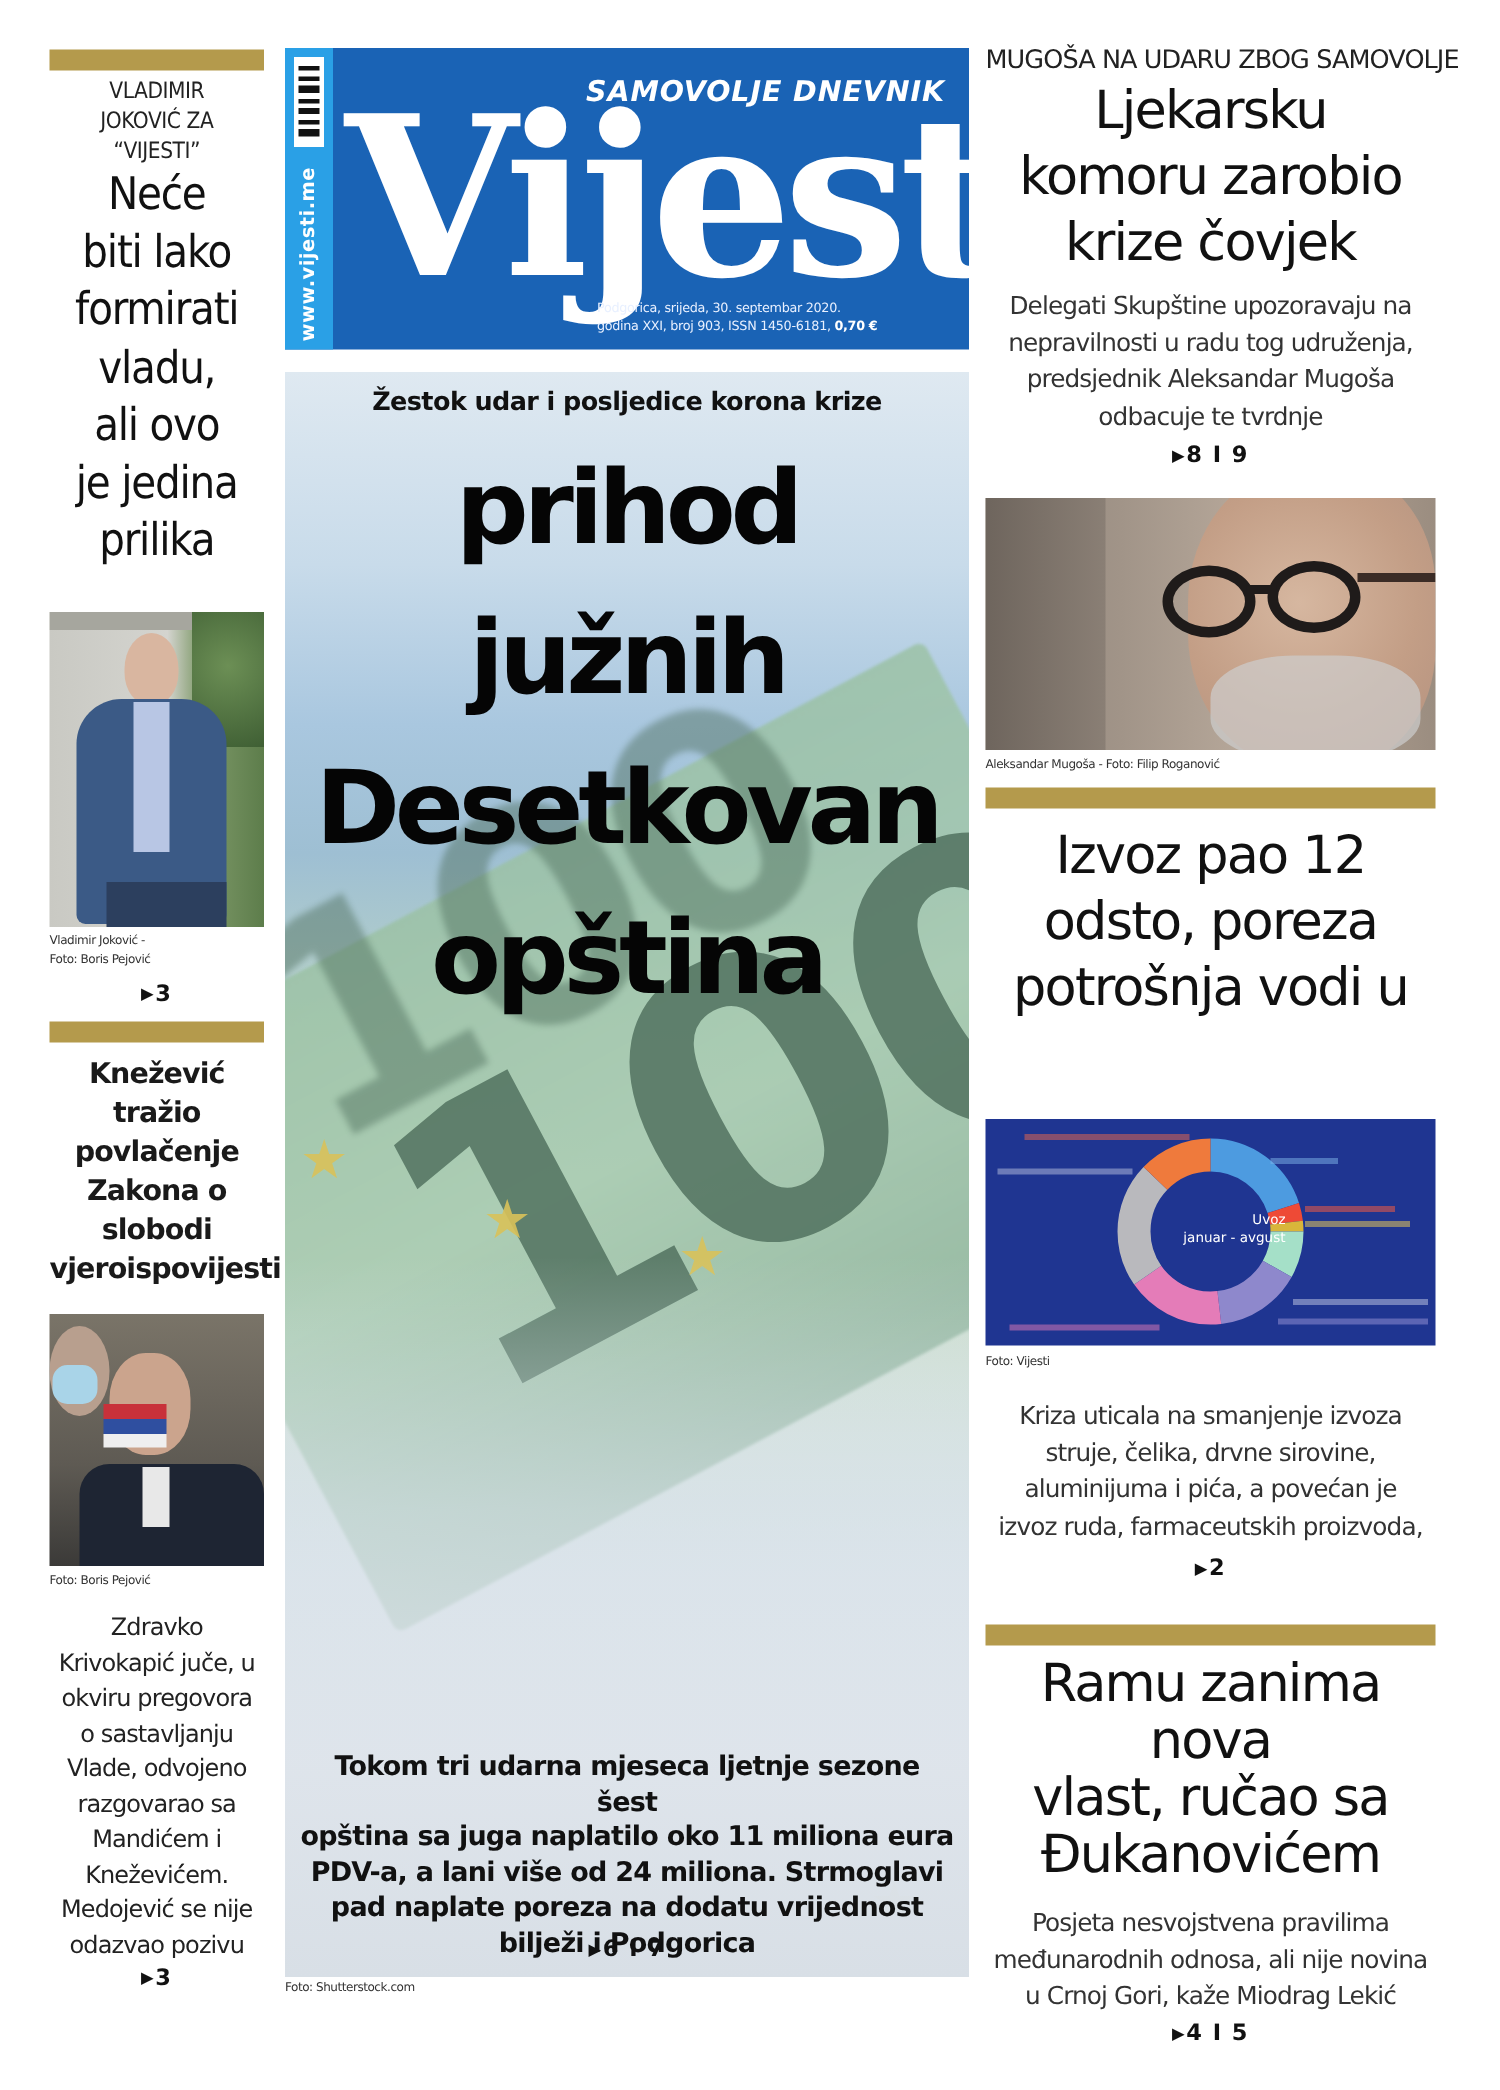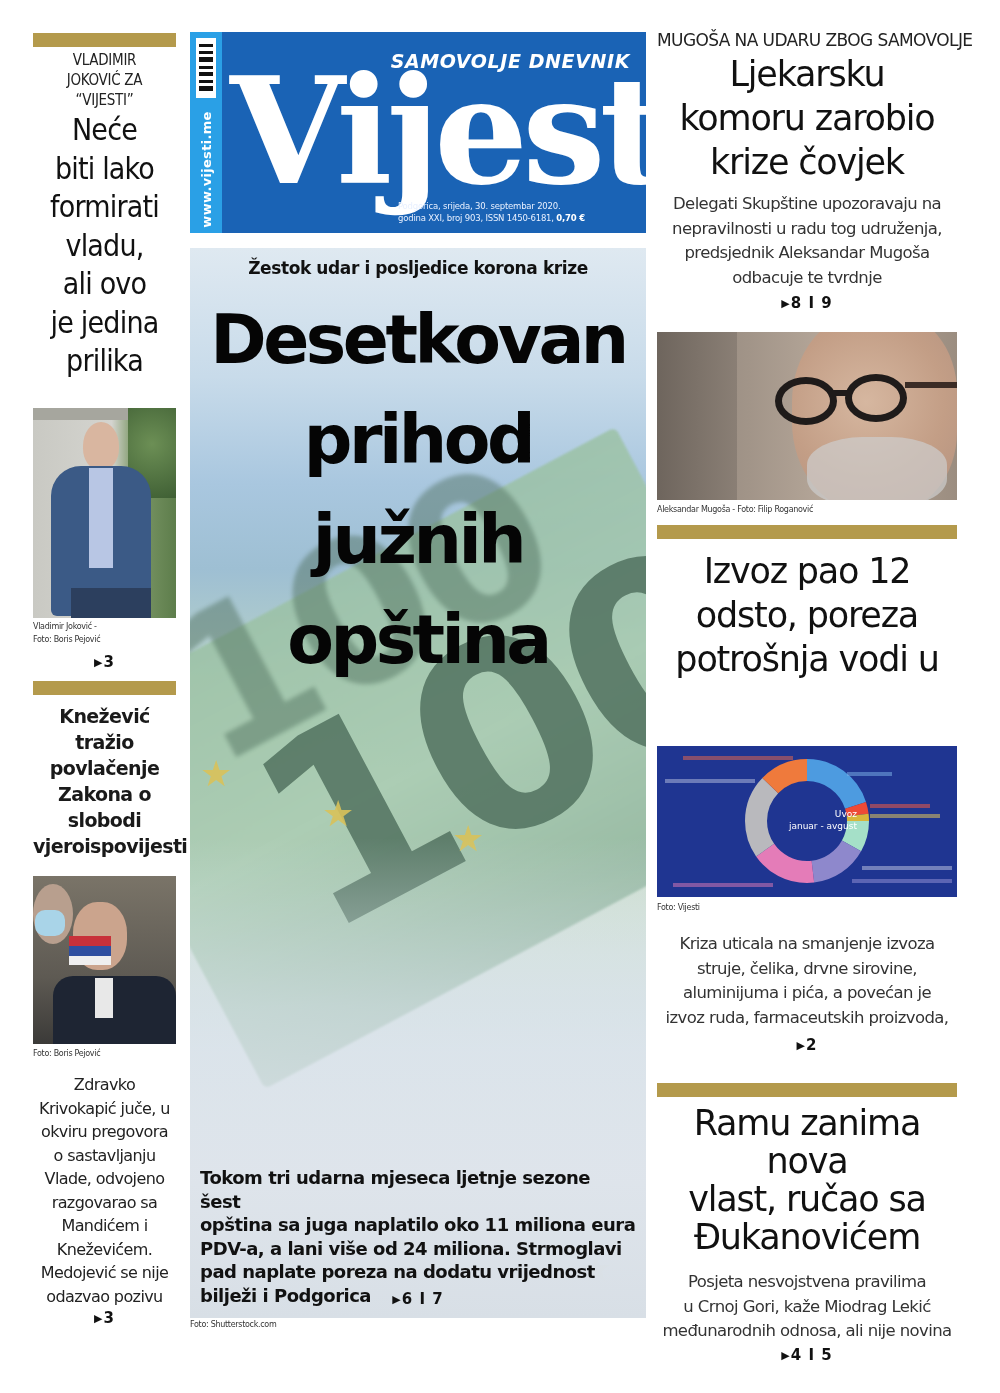--- a/index.html
+++ b/index.html
@@ -39,21 +39,21 @@
   .bill { position: absolute; left: -60px; top: 300px; width: 620px; height: 420px; transform: rotate(-28deg); transform-origin: center;
           background: linear-gradient(180deg, #9cc2a6 0%, #a8cbb0 50%, #8fb49c 100%); opacity: 0.85; border-radius: 6px; filter: blur(1px); }
   .bill-num { position: absolute; font-family: "DejaVu Sans", sans-serif; font-weight: bold; color: #4d6d5b; opacity: 0.8; }
   .bill-num.n1 { left: 60px; top: 340px; font-size: 260px; transform: rotate(-28deg); letter-spacing: -12px; }
   .bill-num.n2 { left: -30px; top: 250px; font-size: 200px; transform: rotate(-28deg); letter-spacing: -8px; opacity: 0.45; filter: blur(2px); }
   .star { position: absolute; color: #d9c25a; font-size: 36px; opacity: 0.9; }
   .lead-blur { position: absolute; left: 0; right: 0; bottom: 0; height: 480px;
                background: linear-gradient(180deg, rgba(220,228,236,0) 0%, rgba(215,225,232,0.65) 35%, rgba(222,228,235,0.92) 70%, #d8dfe6 100%); }
   .lead-kicker { position: absolute; left: 0; right: 0; top: 10px; text-align: center; font-size: 17px; font-weight: bold; letter-spacing: -0.4px; color: #111; }
   .lead-head { position: absolute; left: 0; right: 0; top: 42px; text-align: center; font-size: 68px; line-height: 100px; font-weight: bold; letter-spacing: -3.5px; color: #050505; }
-  .lead-text { position: absolute; left: 10px; right: 10px; top: 918px; text-align: left; font-size: 18px; line-height: 23.5px; font-weight: bold; letter-spacing: -0.5px; color: #111; }
+  .lead-text { position: absolute; left: 10px; right: 10px; top: 918px; text-align: center; font-size: 18px; line-height: 23.5px; font-weight: bold; letter-spacing: -0.5px; color: #111; }
   .lead-ref { position: absolute; left: 0; right: 0; top: 1042px; text-align: center; }
   .lead-caption { position: absolute; left: 190px; top: 1320px; font-size: 8px; color: #333; letter-spacing: -0.3px; }
 
   
   .col-right { position: absolute; left: 657px; width: 300px; text-align: center; }
   .kicker-right { font-size: 17px; letter-spacing: -0.6px; color: #222; white-space: nowrap; }
   .head-right { font-size: 35px; line-height: 44px; letter-spacing: -1.2px; color: #111; }
   .body-right { font-size: 16.5px; line-height: 24.5px; letter-spacing: -0.6px; color: #333; }
 
   
@@ -166,22 +166,22 @@
   <div class="bill-num n2">100</div>
   <div class="bill-num n1">100</div>
   <div class="star" style="left:10px; top:505px;">★</div>
   <div class="star" style="left:132px; top:545px;">★</div>
   <div class="star" style="left:262px; top:570px;">★</div>
   <div class="star" style="left:390px; top:1000px; opacity:0.5;">★</div>
   <div class="lead-blur"></div>
 
   <div class="lead-kicker">Žestok udar i posljedice korona krize</div>
   <div class="lead-head">
+    <div>prihod južnih</div>
     <div>Desetkovan</div>
-    <div>prihod južnih</div>
     <div>opština</div>
   </div>
   <div class="lead-text">
     <div>Tokom tri udarna mjeseca ljetnje sezone šest</div>
     <div>opština sa juga naplatilo oko 11 miliona eura</div>
     <div>PDV-a, a lani više od 24 miliona. Strmoglavi</div>
     <div>pad naplate poreza na dodatu vrijednost</div>
     <div>bilježi i Podgorica</div>
   </div>
   <div class="lead-ref page-ref">
@@ -270,19 +270,19 @@
 <div class="gold-bar" style="left:657px; top:1083px; width:300px;"></div>
 
 <div class="col-right" style="top:1104px;">
   <div>
     <div class="head-right" style="line-height:38px;">Ramu zanima nova</div>
     <div class="head-right" style="line-height:38px;">vlast, ručao sa</div>
     <div class="head-right" style="line-height:38px;">Đukanovićem</div>
   </div>
   <div style="margin-top:14px;">
     <div class="body-right">Posjeta nesvojstvena pravilima</div>
+    <div class="body-right">međunarodnih odnosa, ali nije novina</div>
     <div class="body-right">u Crnoj Gori, kaže Miodrag Lekić</div>
-    <div class="body-right">međunarodnih odnosa, ali nije novina</div>
   </div>
   <div class="page-ref" style="margin-top:2px;">
     <span class="arrow">▶</span><span>4 I 5</span>
   </div>
 </div>
 
 </body></html>

